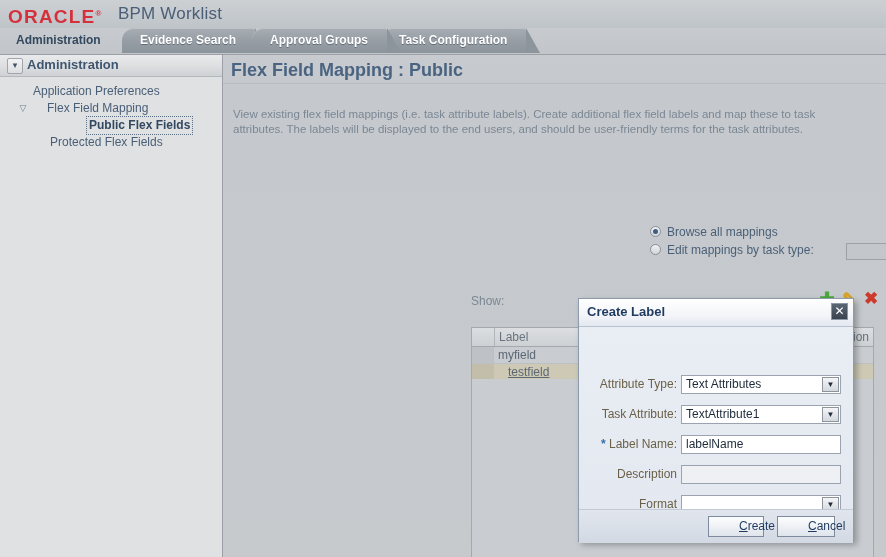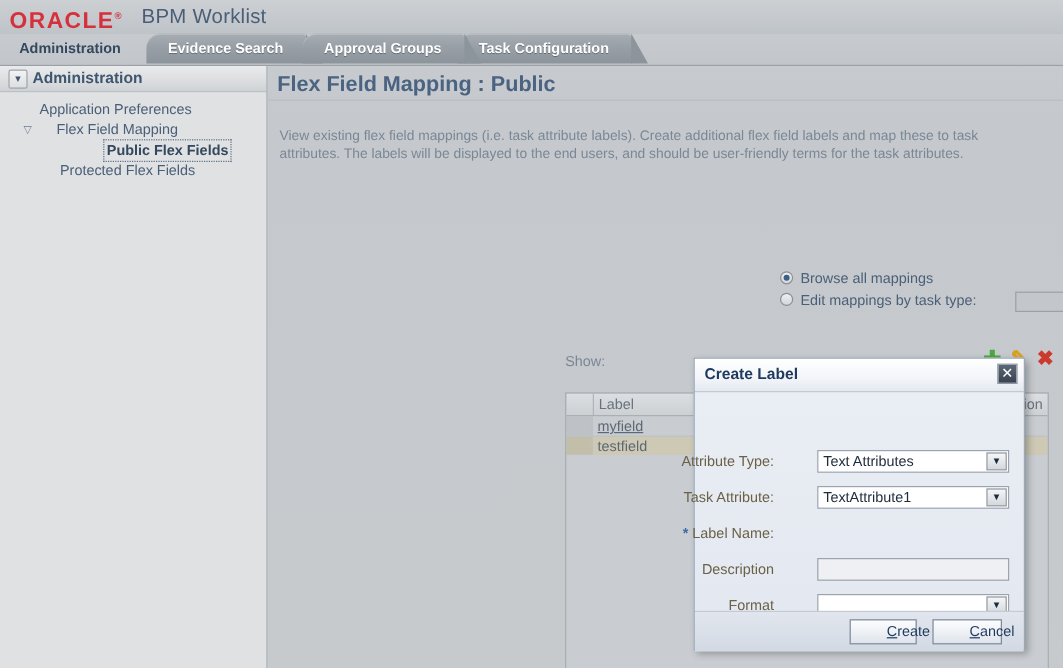--- a/index.html
+++ b/index.html
@@ -397,21 +397,21 @@
     cursor: pointer;
   }
   #dlg-body {
     position: relative;
     height: 182px;
     background: linear-gradient(to bottom, #e9edf4 0%, #e4e9f1 100%);
   }
   .fld-row {
     position: absolute;
     left: 0;
-    width: 242px;
+    width: 274px;
     height: 22px;
   }
   .fld-label {
     position: absolute;
     right: 176px;
     top: 2px;
     font-size: 12px;
     color: #6b6148;
     white-space: nowrap;
     text-align: right;
@@ -561,29 +561,29 @@
     <div id="thead">
       <div class="th first" style="left:0px;   width:22px;"></div>
       <div class="th" style="left:22px;  width:105px;">Label</div>
       <div class="th" style="left:127px; width:102px;">Attribute</div>
       <div class="th" style="left:229px; width:103px;">Format</div>
       <div class="th" style="left:332px; width:69px;">Description</div>
     </div>
 
     <div class="trow normal">
       <span class="rowsel"></span>
-      <span class="cell" style="left:22px;  width:105px;text-decoration:underline;">myfield</span>
+      <span class="cell" style="left:22px;  width:105px;">myfield</span>
       <span class="cell" style="left:127px; width:102px;"></span>
       <span class="cell" style="left:229px; width:103px;"></span>
       <span class="cell" style="left:332px; width:69px;"></span>
     </div>
 
     <div class="trow selected">
       <span class="rowsel"></span>
-      <span class="cell" style="left:22px;  width:105px;">testfield</span>
+      <span class="cell" style="left:32px;  width:105px;text-decoration:underline;">testfield</span>
       <span class="cell" style="left:127px; width:102px;"></span>
       <span class="cell" style="left:229px; width:103px;"></span>
       <span class="cell" style="left:332px; width:69px;"></span>
     </div>
 
     <div id="tbody-fill"></div>
 
   </div>
 
 </div>
@@ -608,20 +608,21 @@
       <span class="fld-label">Task Attribute:</span>
       <div class="fld-select">
         <span class="sv">TextAttribute1</span>
         <span class="sa">▼</span>
       </div>
     </div>
 
     <div class="fld-row" style="top:108px;">
       <span class="fld-label"><span class="req">*</span>
         <span>Label Name:</span></span>
+      <div class="fld-input">labelName</div>
     </div>
 
     <div class="fld-row" style="top:138px;">
       <span class="fld-label">Description</span>
       <div class="fld-input readonly"></div>
     </div>
 
     <div class="fld-row" style="top:168px;">
       <span class="fld-label">Format</span>
       <div class="fld-select readonly">

